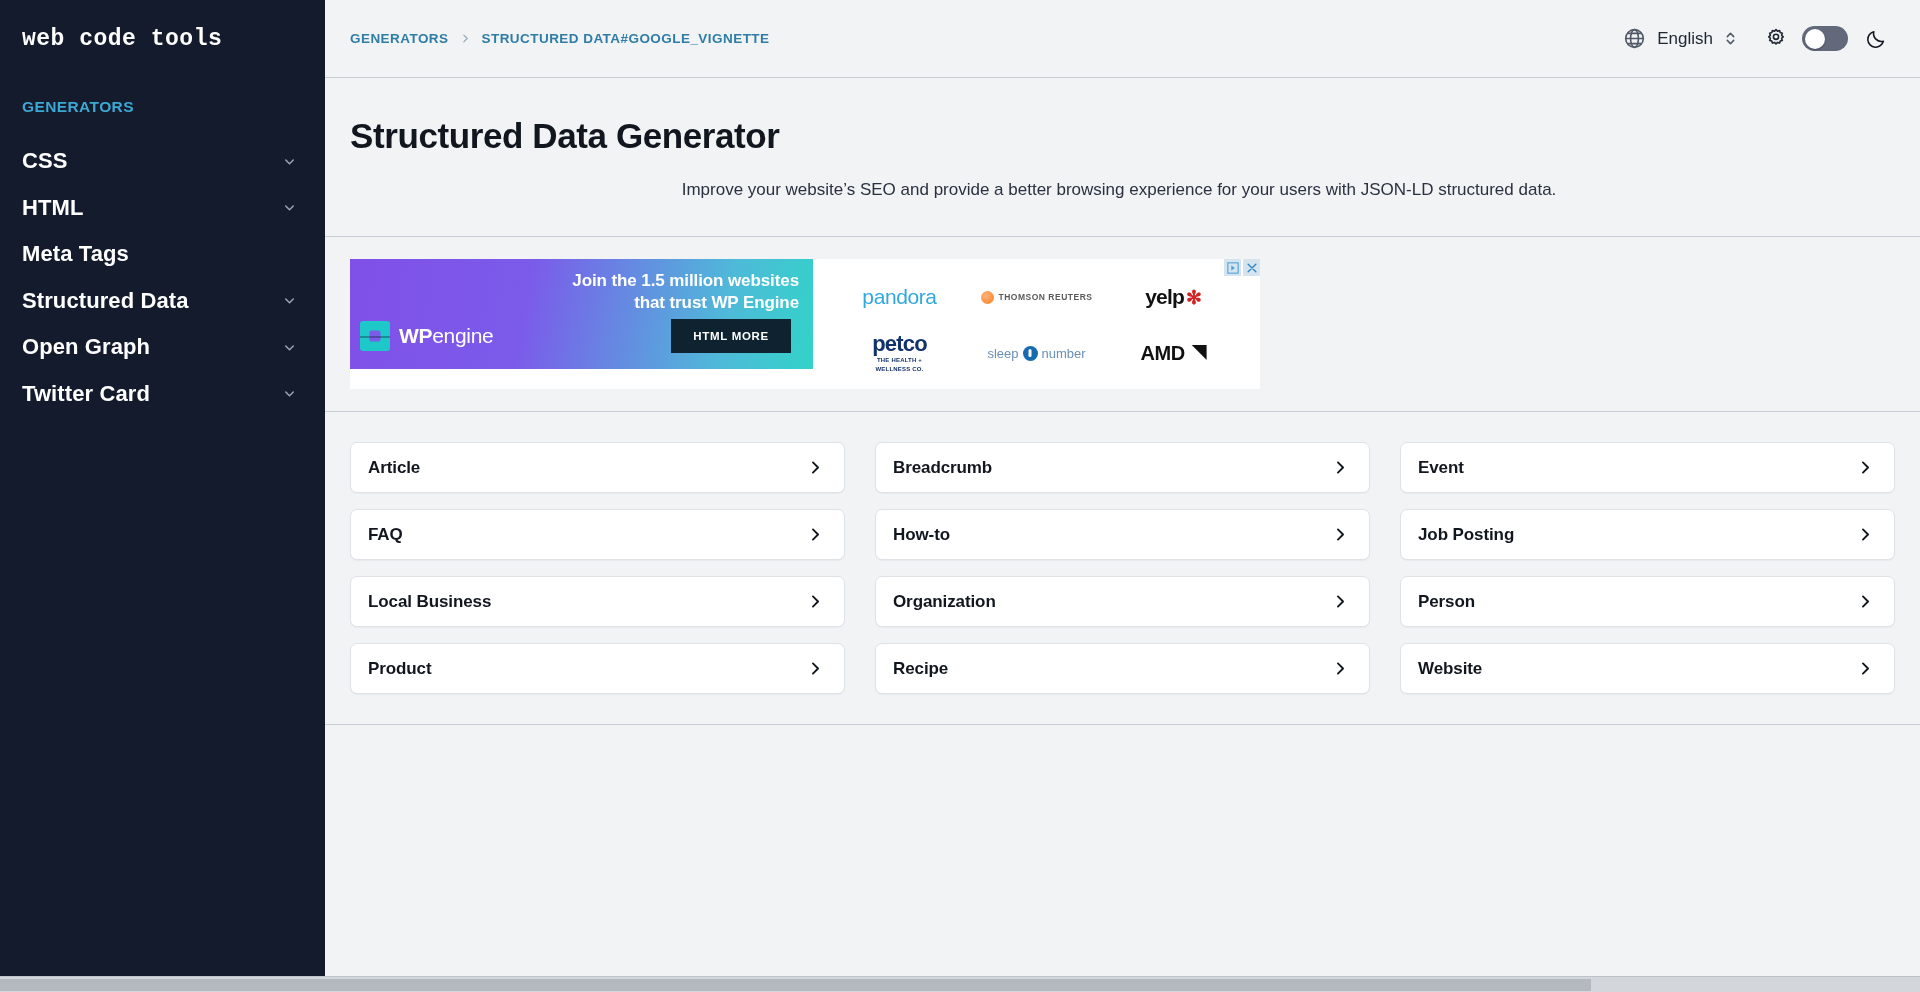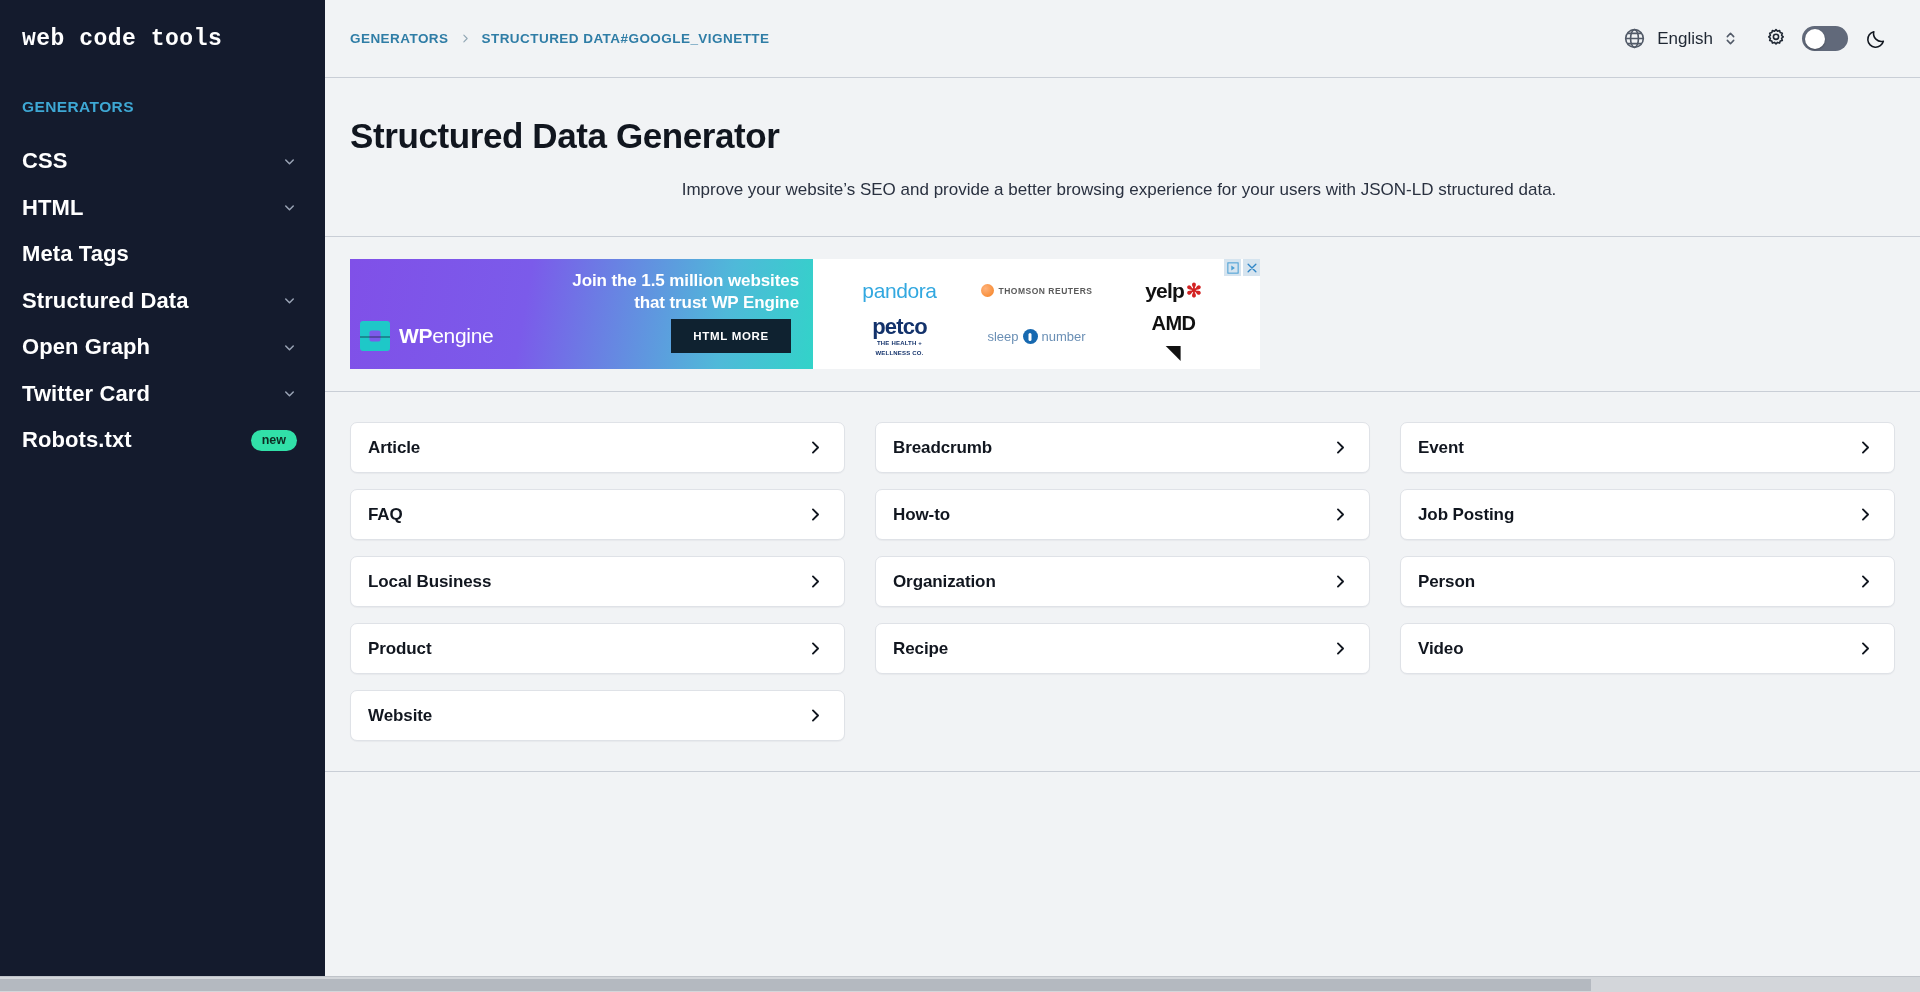--- a/index.html
+++ b/index.html
@@ -162,21 +162,21 @@
     text-align:center;
   }
 
   
   .ad-zone{
     padding:22px 0 22px 25px;
     border-bottom:1px solid #c9ced6;
     background:#f1f3f5;
   }
   .ad{
-    width:910px; height:110px;
+    width:910px; height:130px;
     display:flex;
     position:relative;
     background:#ffffff;
     overflow:hidden;
   }
   .ad-left{
     width:463px; height:110px;
     background:linear-gradient(100deg,#8050e8 0%,#7b5bea 38%,#4fb9d9 80%,#32d3c9 100%);
     position:relative;
     flex:0 0 auto;
@@ -261,21 +261,21 @@
   .lg-sleep .ic{
     width:15px;height:15px;border-radius:50%;background:#1769b0;
     position:relative; flex:0 0 auto;
   }
   .lg-sleep .ic:after{
     content:""; position:absolute; left:50%; top:50%;
     transform:translate(-50%,-50%);
     width:3px;height:8px;background:#fff;border-radius:2px;
   }
   .lg-sleep .t2{ color:#6a8fb5; font-size:13px; font-weight:400; }
-  .lg-amd{ display:flex; align-items:center; gap:8px;flex-direction:column; }
+  .lg-amd{ display:flex; align-items:flex-start; gap:8px; }
   .lg-amd .t{ color:#111; font-size:20px; font-weight:700; letter-spacing:-0.5px; }
   .lg-amd .arrow{ color:#111; font-size:18px; font-weight:700; line-height:1; }
   .ad-controls{
     position:absolute;
     top:0; right:0;
     display:flex; align-items:center; gap:2px;
   }
   .adchoice, .ad-close{
     width:17px; height:17px;
     background:#d6e4ef;
@@ -383,24 +383,20 @@
 
       <div class="nav-item">
         <span class="nav-item-label">Twitter Card</span>
         <span class="chev-down">
           <svg width="15" height="15" viewBox="0 0 20 20" fill="none">
               <path d="M5 8l5 5 5-5" stroke="#9aa4b5" stroke-width="2" stroke-linecap="round" stroke-linejoin="round"></path>
             </svg>
         </span>
       </div>
 
-      <div class="nav-item">
-        <span class="nav-item-label">Robots.txt</span>
-        <span class="badge-new">new</span>
-      </div>
     </nav>
   </aside>
 
   <main class="main">
 
     <div class="topbar">
       <div class="breadcrumb">
         <span class="crumb">GENERATORS</span>
         <span class="crumb-sep">
           <svg width="11" height="11" viewBox="0 0 20 20" fill="none">
@@ -617,28 +613,20 @@
 
         <div class="card">
           <span class="card-label">Recipe</span>
           <span class="card-chev">
             <svg width="17" height="17" viewBox="0 0 20 20" fill="none">
                 <path d="M7 4l6 6-6 6" stroke="#11161f" stroke-width="2.2" stroke-linecap="round" stroke-linejoin="round"></path>
               </svg>
           </span>
         </div>
 
-        <div class="card">
-          <span class="card-label">Video</span>
-          <span class="card-chev">
-            <svg width="17" height="17" viewBox="0 0 20 20" fill="none">
-                <path d="M7 4l6 6-6 6" stroke="#11161f" stroke-width="2.2" stroke-linecap="round" stroke-linejoin="round"></path>
-              </svg>
-          </span>
-        </div>
 
         <div class="card">
           <span class="card-label">Website</span>
           <span class="card-chev">
             <svg width="17" height="17" viewBox="0 0 20 20" fill="none">
                 <path d="M7 4l6 6-6 6" stroke="#11161f" stroke-width="2.2" stroke-linecap="round" stroke-linejoin="round"></path>
               </svg>
           </span>
         </div>
 

